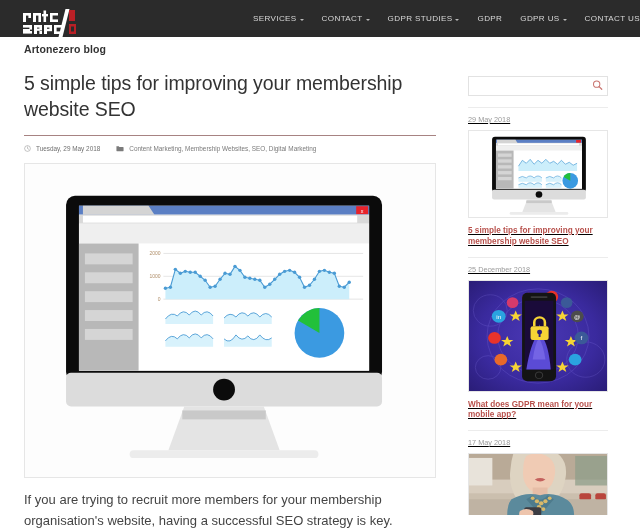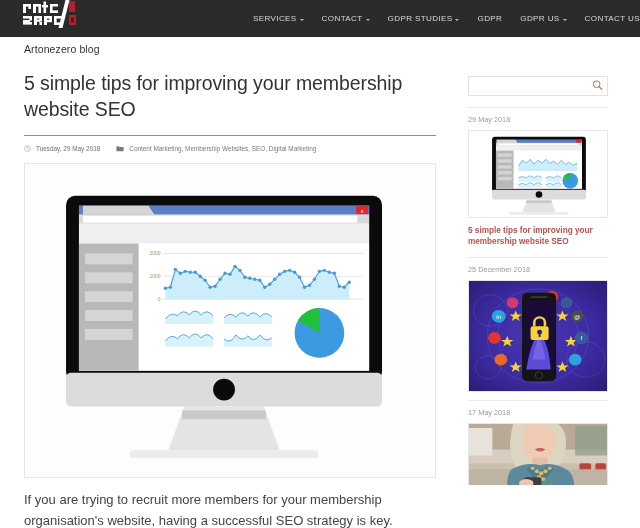--- a/index.html
+++ b/index.html
@@ -9,21 +9,21 @@
     overflow: hidden;
     background: #ffffff;
     font-family: "Liberation Sans", sans-serif;
   }
 
   
   .topbar {
     height: 37px;
     background: #2b2b2b;
     display: flex;
-    align-items: flex-start;
+    align-items: flex-end;
     position: relative;
   }
   .logo {
     margin-left: 22px;
     width: 56px; height: 28px;
     position: relative;
     flex: 0 0 auto;
   }
   .logo svg { display: block; }
 
@@ -59,40 +59,41 @@
   
   .subhead {
     height: 23px;
     background: #fff;
     display: flex;
     align-items: center;
     padding-left: 24px;
   }
   .subhead-title {
     font-size: 10.5px;
-    font-weight: normal;
+    font-weight: bold;
     color: #333;
     letter-spacing: .1px;
   }
 
   
   .page {
     display: flex;
     padding: 0 0 0 0;
     height: 468px;
     justify-content: space-between;
   }
   .main {
     width: 460px;
     padding: 11px 24px 0 24px;
   }
   .aside {
     width: 180px;
     padding: 14px 32px 15px 8px;
     border-left: none;
+    text-decoration: underline;
   }
 
   
   h1.post-title {
     font-size: 19.5px;
     line-height: 1.33;
     font-weight: normal;
     color: #333;
     margin: 0 0 12px 0;
     letter-spacing: -0.1px;
@@ -498,20 +499,21 @@
           <rect x="58" y="15.5" width="16" height="1.8" rx="0.9" fill="#3a3a3a"></rect>
           <circle cx="66" cy="96" r="3.4" fill="none" stroke="#3a3a3a" stroke-width="1"></circle>
           <path d="M54,90 q4,-26 10,-34 q3,-5 2,-12 q4,6 3,13 q6,8 8,33 z" fill="#5b4bd6"></path>
           <path d="M60,80 q2,-16 6,-22 q4,7 6,22 z" fill="#7a6ae8" opacity="0.8"></path>
           <rect x="58" y="46" width="17" height="14" rx="2" fill="#f6d435"></rect>
           <path d="M61.5,46 v-4 a5,5 0 0,1 10,0 v4" fill="none" stroke="#f6d435" stroke-width="2.4"></path>
           <circle cx="66.5" cy="52" r="2.4" fill="#2a1d78"></circle>
           <rect x="65.6" y="52" width="1.8" height="5" fill="#2a1d78"></rect>
         </svg>
       </div>
+      <div class="side-link">What does GDPR mean for your mobile app?</div>
     </div>
 
     <div class="side-divider"></div>
 
     <div class="side-item">
       <div class="side-date">17 May 2018</div>
       <div class="side-thumb crop">
         <svg viewBox="0 0 130 62" preserveAspectRatio="none" style="width:100%;height:100%;display:block">
           <rect width="130" height="62" fill="#cdbfae"></rect>
           <rect x="0" y="0" width="130" height="30" fill="#b9aa97"></rect>

